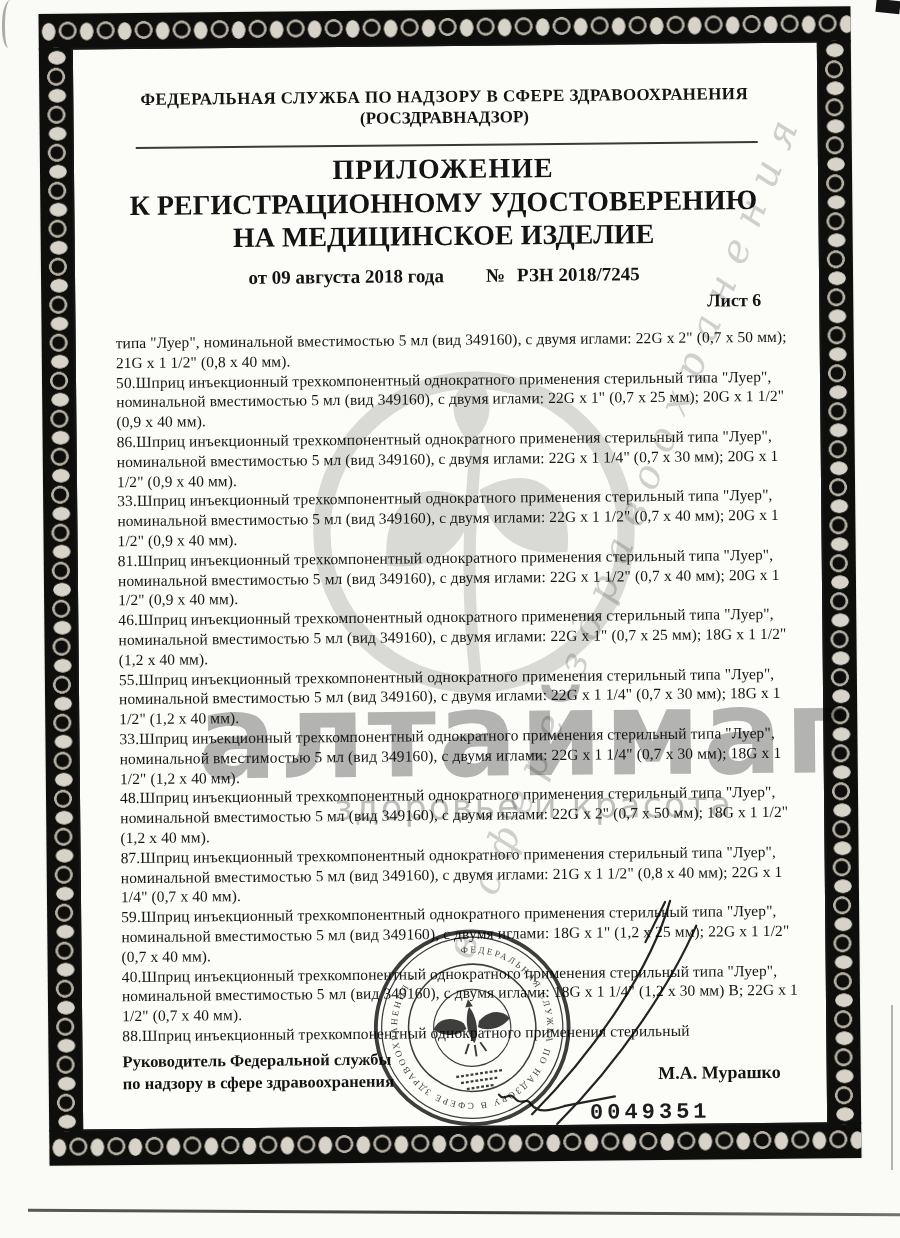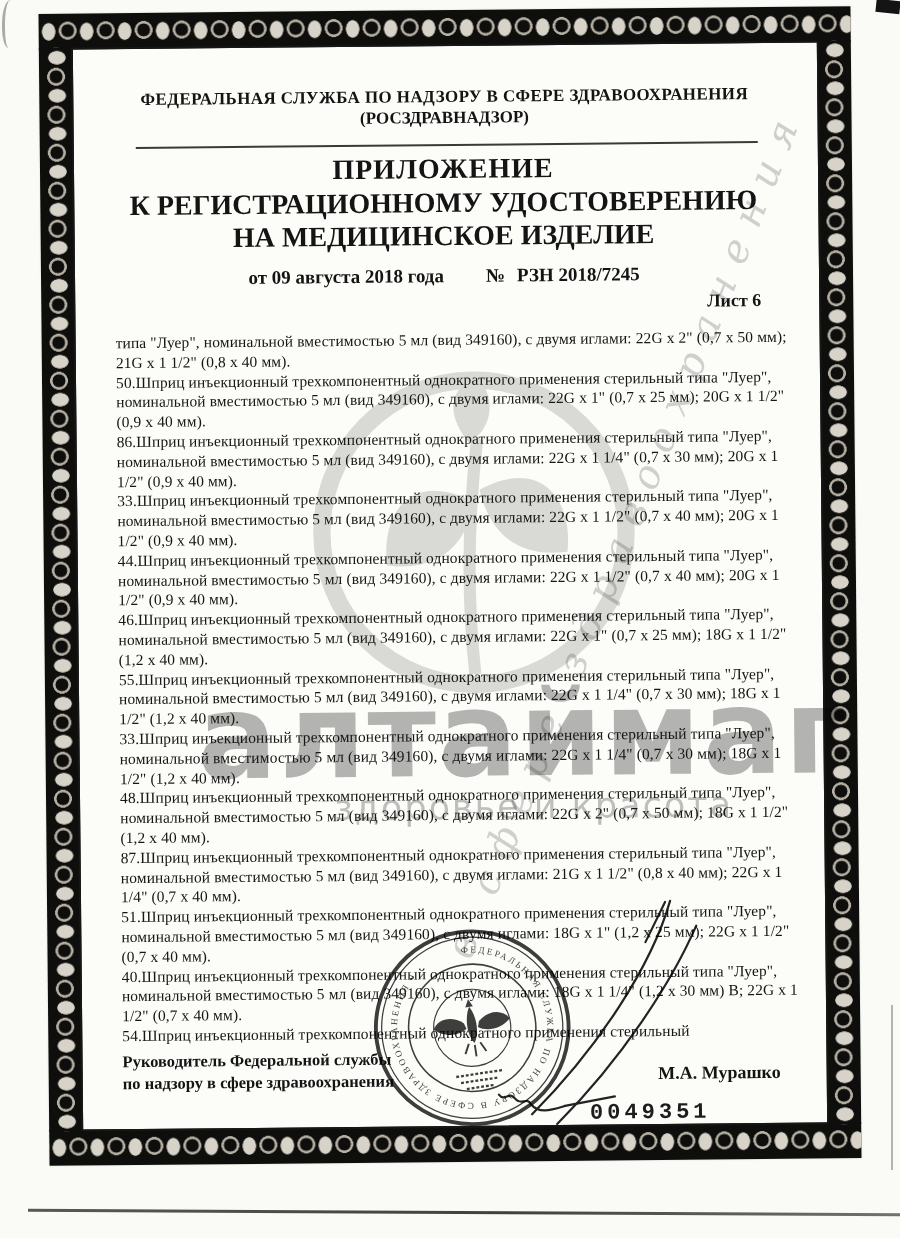--- a/index.html
+++ b/index.html
@@ -127,29 +127,29 @@
           <span>от 09 августа 2018 года</span><span class="gap"></span><span class="numlabel">№</span><span>РЗН 2018/7245</span>
         </div>
       </div>
       <div class="sheet">Лист 6</div>
 
       <div class="bodytext">
         <p>типа "Луер", номинальной вместимостью 5 мл (вид 349160), с двумя иглами: 22G x 2" (0,7 x 50 мм); 21G x 1 1/2" (0,8 x 40 мм).</p>
         <p><span class="inum">50.</span><span>Шприц инъекционный трехкомпонентный однократного применения стерильный типа "Луер", номинальной вместимостью 5 мл (вид 349160), с двумя иглами: 22G x 1" (0,7 x 25 мм); 20G x 1 1/2" (0,9 x 40 мм).</span></p>
         <p><span class="inum">86.</span><span>Шприц инъекционный трехкомпонентный однократного применения стерильный типа "Луер", номинальной вместимостью 5 мл (вид 349160), с двумя иглами: 22G x 1 1/4" (0,7 x 30 мм); 20G x 1 1/2" (0,9 x 40 мм).</span></p>
         <p><span class="inum">33.</span><span>Шприц инъекционный трехкомпонентный однократного применения стерильный типа "Луер", номинальной вместимостью 5 мл (вид 349160), с двумя иглами: 22G x 1 1/2" (0,7 x 40 мм); 20G x 1 1/2" (0,9 x 40 мм).</span></p>
-        <p><span class="inum">44.</span><span>Шприц инъекционный трехкомпонентный однократного применения стерильный типа "Луер", номинальной вместимостью 5 мл (вид 349160), с двумя иглами: 22G x 1 1/2" (0,7 x 40 мм); 20G x 1 1/2" (0,9 x 40 мм).</span></p>
+        <p><span class="inum">81.</span><span>Шприц инъекционный трехкомпонентный однократного применения стерильный типа "Луер", номинальной вместимостью 5 мл (вид 349160), с двумя иглами: 22G x 1 1/2" (0,7 x 40 мм); 20G x 1 1/2" (0,9 x 40 мм).</span></p>
         <p><span class="inum">46.</span><span>Шприц инъекционный трехкомпонентный однократного применения стерильный типа "Луер", номинальной вместимостью 5 мл (вид 349160), с двумя иглами: 22G x 1" (0,7 x 25 мм); 18G x 1 1/2" (1,2 x 40 мм).</span></p>
         <p><span class="inum">55.</span><span>Шприц инъекционный трехкомпонентный однократного применения стерильный типа "Луер", номинальной вместимостью 5 мл (вид 349160), с двумя иглами: 22G x 1 1/4" (0,7 x 30 мм); 18G x 1 1/2" (1,2 x 40 мм).</span></p>
         <p><span class="inum">33.</span><span>Шприц инъекционный трехкомпонентный однократного применения стерильный типа "Луер", номинальной вместимостью 5 мл (вид 349160), с двумя иглами: 22G x 1 1/4" (0,7 x 30 мм); 18G x 1 1/2" (1,2 x 40 мм).</span></p>
         <p><span class="inum">48.</span><span>Шприц инъекционный трехкомпонентный однократного применения стерильный типа "Луер", номинальной вместимостью 5 мл (вид 349160), с двумя иглами: 22G x 2" (0,7 x 50 мм); 18G x 1 1/2" (1,2 x 40 мм).</span></p>
         <p><span class="inum">87.</span><span>Шприц инъекционный трехкомпонентный однократного применения стерильный типа "Луер", номинальной вместимостью 5 мл (вид 349160), с двумя иглами: 21G x 1 1/2" (0,8 x 40 мм); 22G x 1 1/4" (0,7 x 40 мм).</span></p>
-        <p><span class="inum">51.</span><span>Шприц инъекционный трехкомпонентный однократного применения стерильный типа "Луер", номинальной вместимостью 5 мл (вид 349160), с двумя иглами: 18G x 1" (1,2 x 25 мм); 22G x 1 1/2" (0,7 x 40 мм).</span></p>
+        <p><span class="inum">59.</span><span>Шприц инъекционный трехкомпонентный однократного применения стерильный типа "Луер", номинальной вместимостью 5 мл (вид 349160), с двумя иглами: 18G x 1" (1,2 x 25 мм); 22G x 1 1/2" (0,7 x 40 мм).</span></p>
         <p><span class="inum">40.</span><span>Шприц инъекционный трехкомпонентный однократного применения стерильный типа "Луер", номинальной вместимостью 5 мл (вид 349160), с двумя иглами: 18G x 1 1/4" (1,2 x 30 мм) В; 22G x 1 1/2" (0,7 x 40 мм).</span></p>
-        <p><span class="inum">54.</span><span>Шприц инъекционный трехкомпонентный однократного применения стерильный</span></p>
+        <p><span class="inum">88.</span><span>Шприц инъекционный трехкомпонентный однократного применения стерильный</span></p>
       </div>
 
       <div class="sig-row">
         <div>
           <div>Руководитель Федеральной службы</div>
           <div>по надзору в сфере здравоохранения</div>
         </div>
         <div class="sig-name">М.А. Мурашко</div>
       </div>
     </div>

